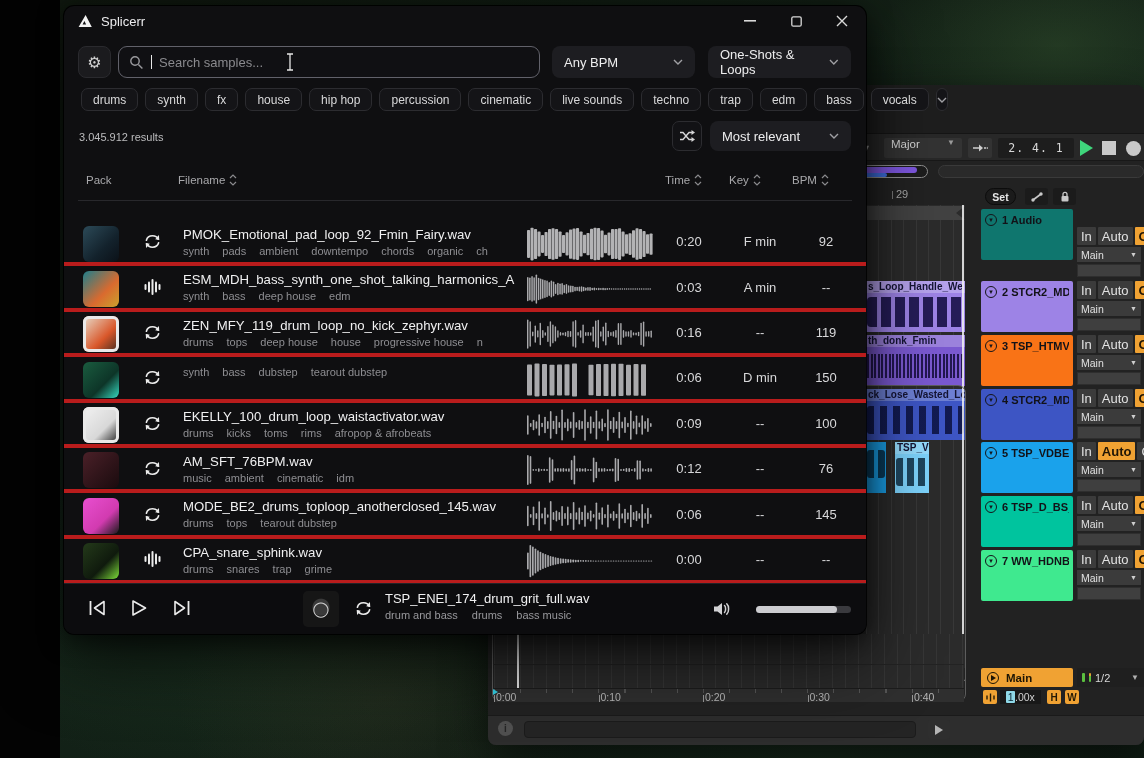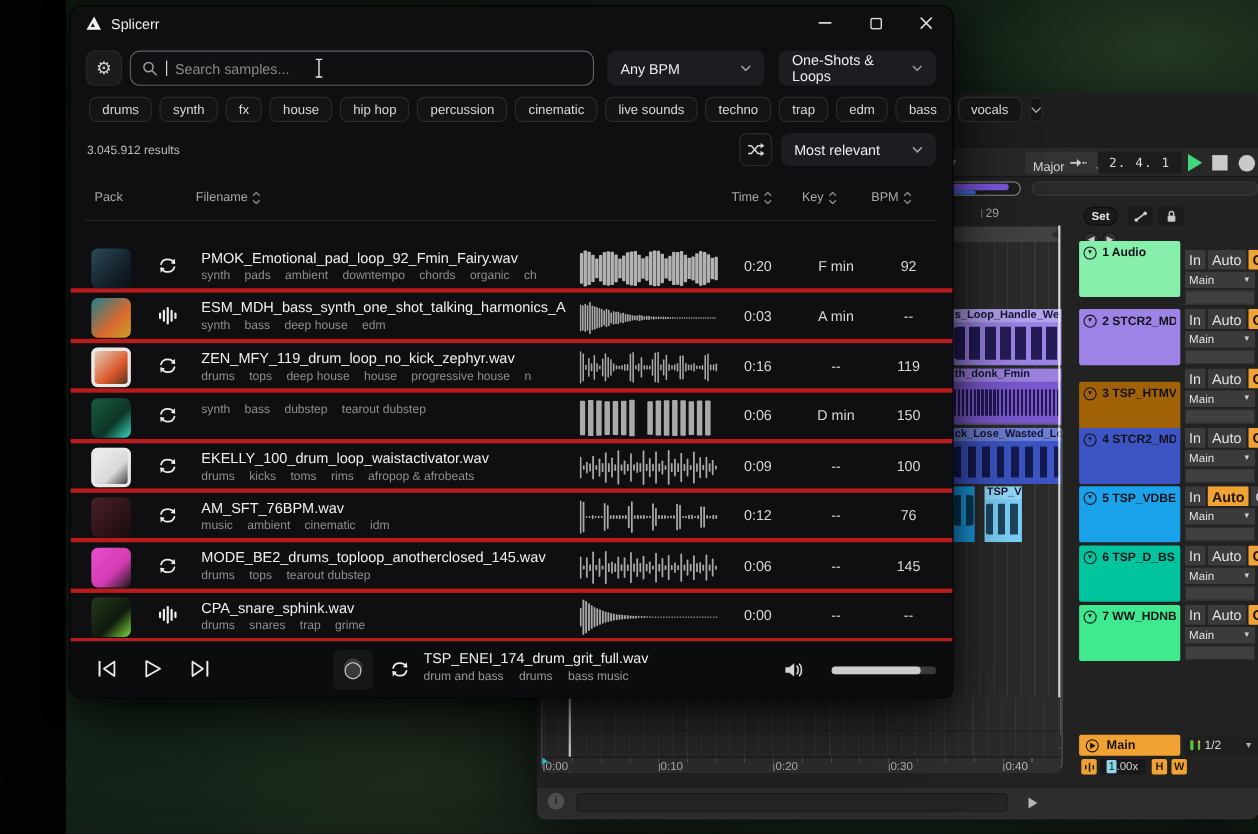--- a/index.html
+++ b/index.html
@@ -19,22 +19,22 @@
 
   
   #daw { position:absolute; left:488px; top:85px; width:656px; height:660px;
     background:#222; border-radius:8px; overflow:hidden;
     box-shadow:0 14px 44px rgba(0,0,0,.55); }
   .daw-top { position:absolute; left:0; top:0; width:100%; height:48px; background:#1e1e1e; }
   .transport { position:absolute; left:0; top:48px; width:100%; height:28px; background:#282828;
     border-top:1px solid #151515; border-bottom:1px solid #181818; }
   .tp-chev { position:absolute; left:374px; top:9px; color:#9a9a9a; font-size:9px; }
   .tp-major { position:absolute; left:396px; top:4px; width:78px; height:20px; background:#333;
-    border-radius:2px; display:flex; align-items:flex-end; justify-content:space-between;
-    padding:0 7px; color:#d5d5d5; font-size:11.5px;margin-left:48px; }
+    border-radius:2px; display:flex; align-items:flex-start; justify-content:space-between;
+    padding:0 7px; color:#d5d5d5; font-size:11.5px; }
   .tp-major .cv { font-size:8px; color:#9a9a9a; }
   .tp-follow { position:absolute; left:480px; top:4px; width:24px; height:20px; background:#333;
     border-radius:2px; display:flex; align-items:center; justify-content:center; }
   .tp-pos { position:absolute; left:510px; top:4px; width:76px; height:20px; background:#1d1d1d;
     border-radius:2px; display:flex; align-items:center; justify-content:center;
     color:#d8d8d8; font-size:11.5px; letter-spacing:1px; font-family:"DejaVu Sans Mono", monospace; }
   .tp-play { position:absolute; left:592px; top:6px; width:0; height:0;
     border-left:13px solid #3fd67c; border-top:8px solid transparent; border-bottom:8px solid transparent; }
   .tp-stop { position:absolute; left:614px; top:7px; width:14px; height:14px; background:#c9c9c9; }
   .tp-rec  { position:absolute; left:638px; top:6.5px; width:15px; height:15px; border-radius:50%; background:#c9c9c9; }
@@ -258,21 +258,21 @@
             <div style="position: absolute; left: 1px; right: 1px; top: 8px; height: 28px; background: repeating-linear-gradient(90deg, rgba(6, 34, 54, 0.8) 0px, rgba(6, 34, 54, 0.8) 7px, transparent 7px, transparent 11px); border-radius: 3px;"></div>
           </div>
           <div style="position: absolute; left: 29px; top: 0px; width: 34px; height: 51px; background: #7dd3fc; overflow: hidden;">
             <div class="clip-name" style="background: rgba(255, 255, 255, 0.18);">TSP_V</div>
             <div style="position: absolute; left: 1px; right: 1px; top: 16px; height: 28px; background: repeating-linear-gradient(90deg, rgba(6, 34, 54, 0.8) 0px, rgba(6, 34, 54, 0.8) 7px, transparent 7px, transparent 11px); border-radius: 3px;"></div>
           </div>
         </div>
       </div>
     <div class="playhead-main"></div>
     <div id="daw-tracks">
-        <div class="trk-hdr" style="top: 134px; background: #86efac;">
+        <div class="trk-hdr" style="top: 124px; background: #0f766e;">
           <span class="trk-circ">▼</span>
           <span class="trk-name">1 Audio</span>
         </div>
         <div class="trk-ctl" style="top: 142px;">
           <div class="ctl-row">
             <span class="ctl">In</span>
             <span class="ctl">Auto</span>
             <span class="ctl active">Off</span>
           </div>
           <div class="ctl-main">
@@ -290,21 +290,21 @@
             <span class="ctl">In</span>
             <span class="ctl">Auto</span>
             <span class="ctl active">Off</span>
           </div>
           <div class="ctl-main">
             <span>Main</span>
             <span class="cv">▼</span>
           </div>
           <div class="ctl-empty"></div>
         </div>
-        <div class="trk-hdr" style="top: 262px; background: #a16207; text-align: center;">
+        <div class="trk-hdr" style="top: 250px; background: #f97316; text-align: center;">
           <span class="trk-circ">▼</span>
           <span class="trk-name">3 TSP_HTMV</span>
         </div>
         <div class="trk-ctl" style="top: 250px;">
           <div class="ctl-row">
             <span class="ctl">In</span>
             <span class="ctl">Auto</span>
             <span class="ctl active">Off</span>
           </div>
           <div class="ctl-main">

